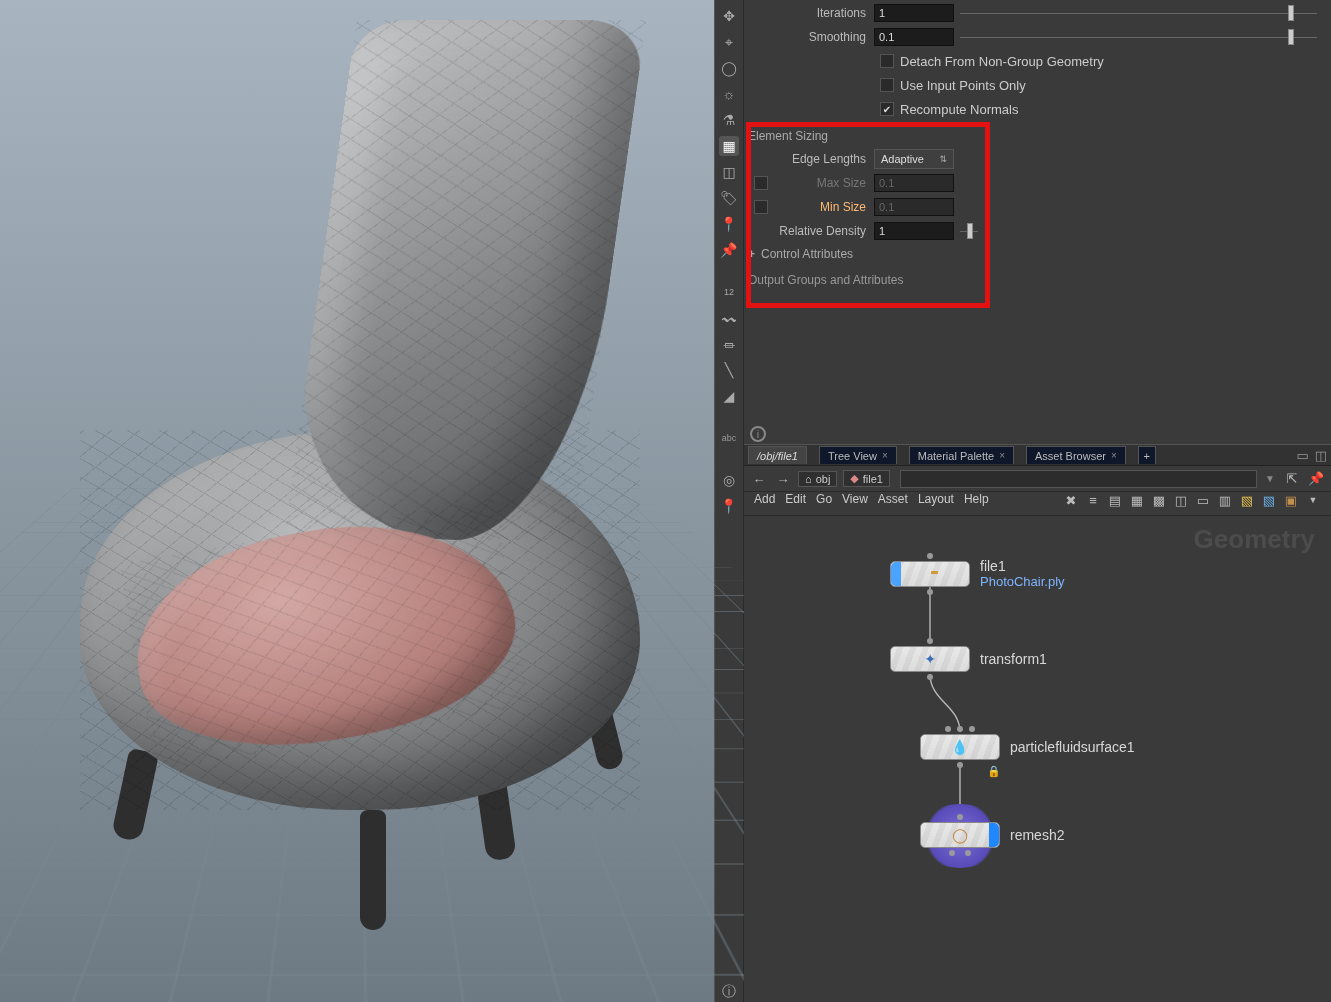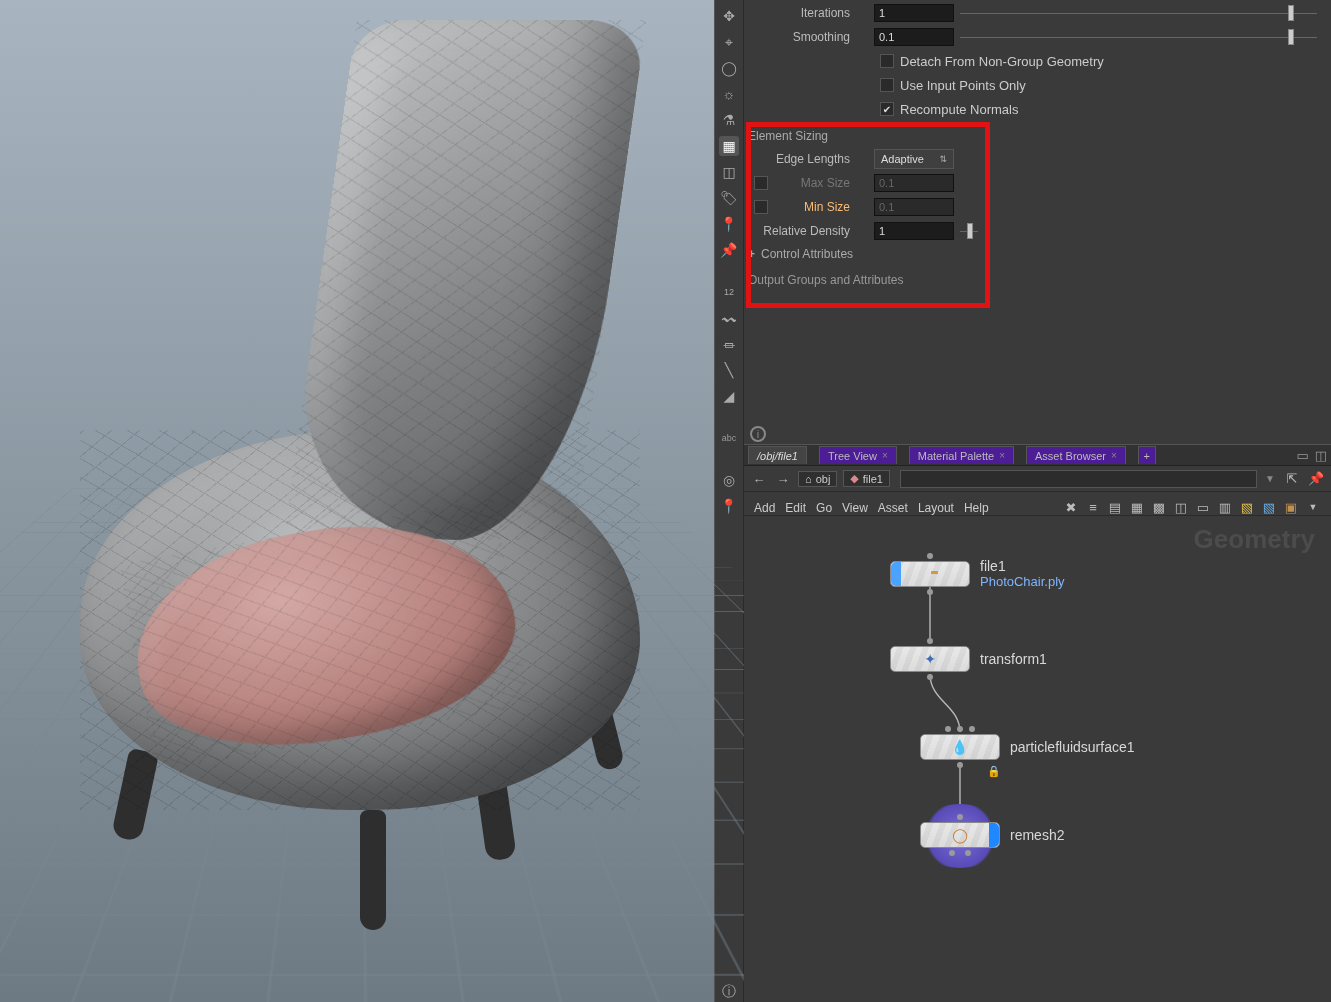--- a/index.html
+++ b/index.html
@@ -60,50 +60,50 @@
   .toolstrip .tbtn.active { background:#555; color:#fff; }
   .toolstrip .spacer { height:10px; }
   .toolstrip .abc { font-size:9px; color:#999; }
 
   
   .right-col { flex:1; display:flex; flex-direction:column; background:#3a3a3a; }
   
   
   .params { height:444px; background:#3a3a3a; overflow:hidden; position:relative; }
   .param-row { display:flex; align-items:center; height:22px; margin:2px 0; }
-  .param-label { width:130px; text-align:right; padding-right:24px; color:#bbb; font-size:12px; }
+  .param-label { width:130px; text-align:right; padding-right:8px; color:#bbb; font-size:12px; }
   .param-input { width:80px; height:18px; background:#1c1c1c; border:1px solid #111; color:#ddd; padding:0 4px; font-size:11px; }
   .param-input.disabled { color:#666; }
   .param-slider { flex:1; height:18px; margin-left:6px; position:relative; display:flex; align-items:center; }
   .param-slider .track { position:absolute; left:0; right:0; height:1px; background:#666; }
   .param-slider .thumb { position:absolute; width:6px; height:16px; background:#ccc; border:1px solid #888; top:1px; }
   .param-check { width:14px; height:14px; background:#2a2a2a; border:1px solid #555; margin-left:136px; margin-right:6px; display:flex; align-items:center; justify-content:center; font-size:10px; color:#ddd;}
   .param-check.small-left { margin-left:0; margin-right:0;}
   .section-head { height:20px; display:flex; align-items:center; padding-left:4px; color:#aaa; font-size:12px; gap:6px;}
   .dropdown { width:80px; height:20px; background:#3f3f3f; border:1px solid #555; display:flex; align-items:center; justify-content:space-between; padding:0 6px; font-size:11px; color:#ddd;}
   .red-box { position:absolute; border:5px solid #e21212; pointer-events:none; }
   .param-inner { padding: 0 14px 0 0; }
   .pgroup { padding-left:10px; }
 
   
   .tabbar { height:22px; background:#323232; display:flex; align-items:center; padding:0 4px; border-top:1px solid #555; border-bottom:1px solid #222; gap:12px;}
-  .tab { height:18px; padding:0 8px; display:flex; align-items:center; gap:5px; font-size:11px; color:#bbb; background:#4c1d95; border:1px solid #555; border-bottom:none; cursor:pointer;}
+  .tab { height:18px; padding:0 8px; display:flex; align-items:center; gap:5px; font-size:11px; color:#bbb; background:#0f172a; border:1px solid #555; border-bottom:none; cursor:pointer;}
   .tab.active { background:#444; font-style:italic; color:#ddd;}
   .tab .x { color:#888; font-size:10px; cursor:pointer;}
   .tabbar .right-icons { margin-left:auto; display:flex; gap:6px; color:#999; font-size:13px;}
 
   
   .pathbar { height:26px; background:#3a3a3a; display:flex; align-items:center; gap:6px; padding:0 6px; border-bottom:1px solid #2a2a2a;}
   .pathbar .navbtn { width:18px; height:18px; color:#bbb; display:flex; align-items:center; justify-content:center; cursor:pointer;}
   .pathbar .pathseg { padding:1px 6px; border:1px solid #555; background:#2f2f2f; color:#ccc; font-size:11px; display:flex; align-items:center; gap:4px; cursor:pointer;}
   .pathbar .combo { flex:1; height:18px; background:#2c2c2c; border:1px solid #555; margin-left:4px;}
   .pathbar .ricon { width:18px;height:18px;display:flex;align-items:center;justify-content:center;color:#bbb;cursor:pointer;}
 
   
-  .menubar { height:24px; background:#3a3a3a; display:flex; align-items:flex-end; gap:10px; padding:0 10px; border-bottom:1px solid #2a2a2a; font-size:12px;}
+  .menubar { height:24px; background:#3a3a3a; display:flex; align-items:flex-start; gap:10px; padding:0 10px; border-bottom:1px solid #2a2a2a; font-size:12px;}
   .menubar .mitem { color:#ccc; cursor:pointer; }
   .menubar .icons { margin-left:auto; display:flex; gap:6px; align-items:center;}
   .menubar .ibtn { width:16px;height:16px;display:flex;align-items:center;justify-content:center;color:#bbb;font-size:13px;cursor:pointer;}
 
   
   .network { flex:1; background:#3a3a3a; position:relative; overflow:hidden;}
   .network .bg-label { position:absolute; right:16px; top:8px; font-size:26px; font-weight:bold; color:#4c4c4c; }
   .node { position:absolute; display:flex; align-items:center; gap:10px; }
   .node-body { width:80px; height:26px; background:linear-gradient(#ececec,#cfcfcf); border:1px solid #888; border-radius:5px; position:relative; display:flex; align-items:center; justify-content:center;}
   .node-body .stripes { position:absolute; inset:0; border-radius:5px; overflow:hidden;

